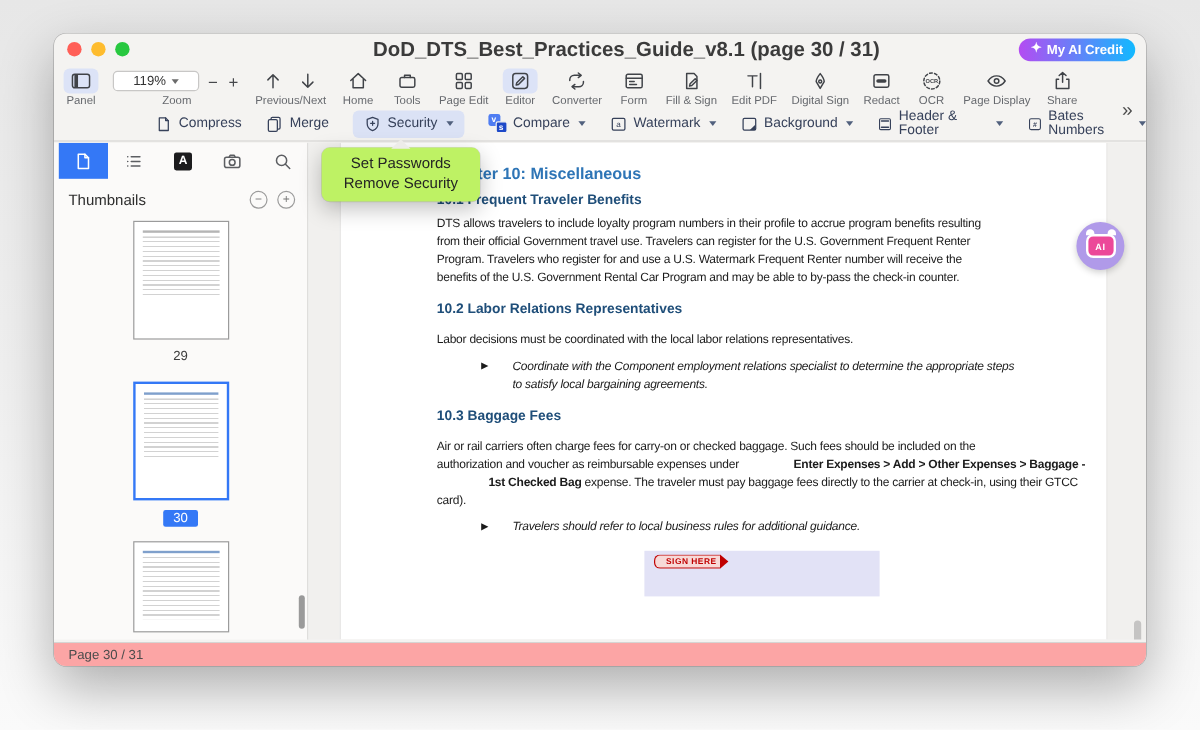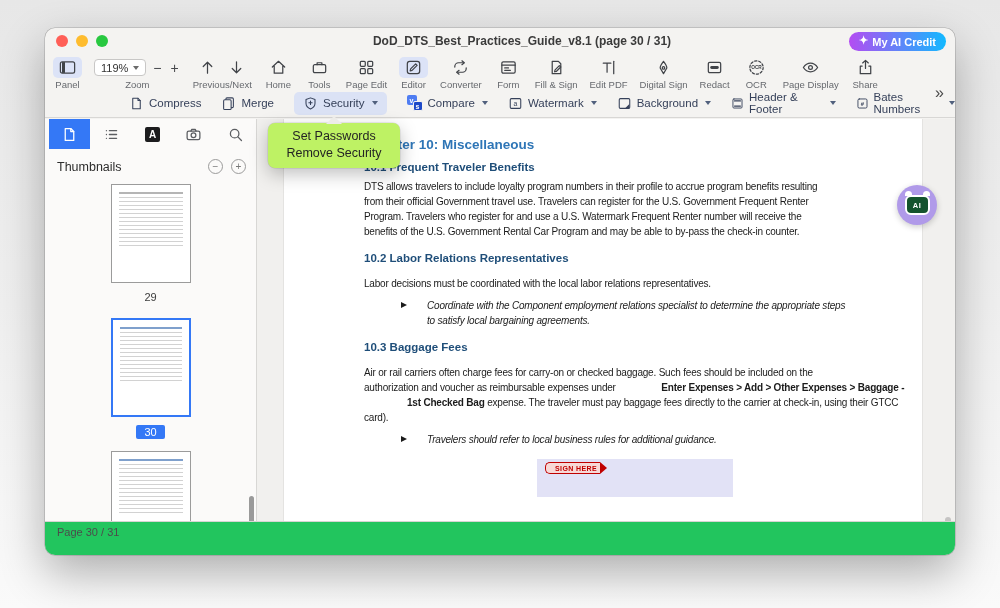--- a/index.html
+++ b/index.html
@@ -12,38 +12,38 @@
   .window {
     position:absolute; left:45px; top:28px; width:910px; height:527px;
     background:#f4f3f1; border-radius:10px;
     box-shadow:0 18px 45px rgba(0,0,0,.30), 0 0 0 .5px rgba(0,0,0,.25);
   }
   
   .titlebar { position:relative; height:27px; }
   .lights { position:absolute; left:11px; top:7px; display:flex; gap:8px; }
   .light { width:12px; height:12px; border-radius:50%; }
   .light.red{background:#ff5f57}.light.yellow{background:#febc2e}.light.green{background:#28c840}
-  .win-title { width:100%; text-align:center; line-height:27px; font-size:12px; font-weight:bold; color:#3b3b3b;padding-left:44px; }
+  .win-title { width:100%; text-align:center; line-height:27px; font-size:17px; font-weight:bold; color:#3b3b3b;padding-left:44px; }
   .credit-btn {
     position:absolute; right:9px; top:4px; height:19px; padding:0 10px;
     border-radius:10px; background:linear-gradient(90deg,#b44cf2,#12b9ff);
     color:#fff; font-size:11px; font-weight:bold; display:flex; align-items:center; gap:4px;
   }
   .sparkle { font-size:11px; font-weight:bold; line-height:1; position:relative; top:-1px;}
   
   .toolbar1 { position:absolute; top:27px; left:0; right:0; height:34px;
     display:flex; align-items:flex-start; padding:2px 10px 0 8px; gap:12px; }
   .titem { display:flex; flex-direction:column; align-items:center; gap:1px;
     color:#66696e; font-size:9.5px; white-space:nowrap; }
   .ticon { height:21px; display:flex; align-items:center; justify-content:center; padding:0 5px; border-radius:5px; gap:10px;}
   .ticon.sel { background:#dce3f7; }
   .ic { width:19px; height:19px; stroke:#404348; fill:none; stroke-width:1.3; stroke-linecap:round; stroke-linejoin:round; }
   .zoom-row { display:flex; align-items:center; gap:5px; height:21px;}
   .zoom-box { display:flex; align-items:center; gap:5px; background:#fff; border:1px solid #c8c7c6;
-    border-radius:4px; height:17px; padding:0 6px; font-size:11px; color:#333; }
+    border-radius:4px; height:17px; padding:0 16px; font-size:11px; color:#333; }
   .caret-down { width:0;height:0;border-left:3.5px solid transparent;border-right:3.5px solid transparent;border-top:4px solid #6b6b6b; }
   .zbtn { font-size:14px; color:#46484c; padding:0 2px; line-height:1;}
   .overflow-chevron { position:absolute; right:11px; top:56px; font-size:16px; color:#4a4a4a; }
   
   .toolbar2 { position:absolute; top:61px; left:0; right:0; height:29px;
     display:flex; align-items:center; padding-left:84px; gap:20px;
     border-bottom:1px solid #d8d7d5; }
   .t2item { display:flex; align-items:center; gap:5px; font-size:11.5px; color:#36415a; position:relative; }
   .t2item.sel { background:#dbe2f5; border-radius:5px; padding:4px 9px; }
   .ic2 { width:15px; height:15px; stroke:#36415a; fill:none; stroke-width:1.4; stroke-linecap:round; stroke-linejoin:round; }
@@ -106,28 +106,28 @@
   .sign-tag { position:absolute; left:8px; top:3px; display:flex; align-items:center; }
   .sign-tag-body { height:12px; background:#f7d9d7; border:1px solid #c00000; border-right:none;
     border-radius:5px 0 0 5px; color:#c00000; font-size:7px; font-weight:bold; letter-spacing:.4px;
     display:flex; align-items:center; padding:0 3px 0 9px; }
   .sign-tag-arrow { width:0; height:0; border-top:6px solid transparent; border-bottom:6px solid transparent; border-left:7px solid #c00000; }
   .doc-scroll { position:absolute; right:4px; top:398px; width:6px; height:24px; background:#c5c4c3; border-radius:3px; }
   
   .ai-fab { position:absolute; left:852px; top:157px; width:40px; height:40px; border-radius:50%;
     background:#b09ae9; display:flex; align-items:center; justify-content:center; z-index:40;
     box-shadow:0 2px 6px rgba(0,0,0,.2); }
-  .ai-face { width:25px; height:20px; background:#14532d; border:2px solid #fff; border-radius:6px;
+  .ai-face { width:25px; height:20px; background:#ec4899; border:2px solid #fff; border-radius:6px;
     position:relative; display:flex; align-items:center; justify-content:center; }
   .ai-face::before, .ai-face::after { content:""; position:absolute; top:-6px; width:7px; height:5px;
     background:#fff; border-radius:4px 4px 0 0; }
   .ai-face::before { left:-2px; } .ai-face::after { right:-2px; }
   .ai-eyes { color:#fff; font-size:7.5px; font-weight:bold; letter-spacing:.5px; }
   
-  .statusbar { position:absolute; bottom:0; left:0; right:0; height:34px; background:#22c55e;
+  .statusbar { position:absolute; bottom:0; left:0; right:0; height:20px; background:#fca5a5;
     border-top:1px solid #d6d5d3; border-radius:0 0 10px 10px; font-size:11px; color:#4c4c4c;
     line-height:21px; padding-left:12px; }
 </style>
 </head>
 <body>
 
 <div class="window">
 
   <div class="titlebar">
     <div class="lights">

